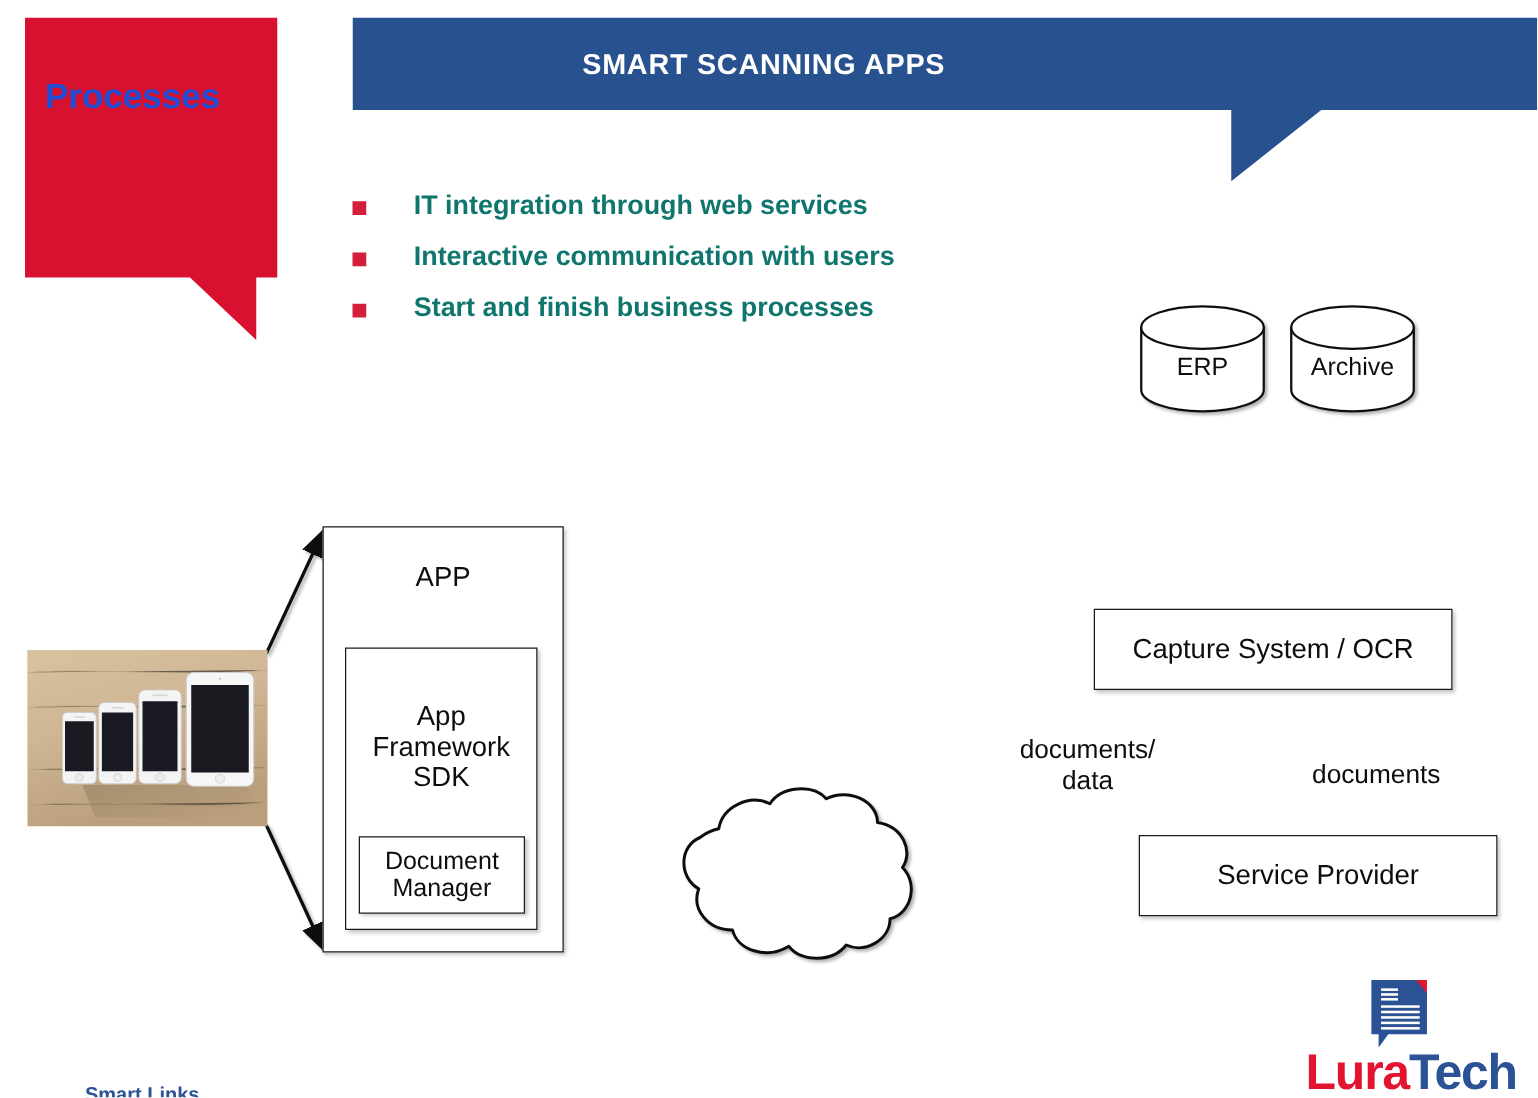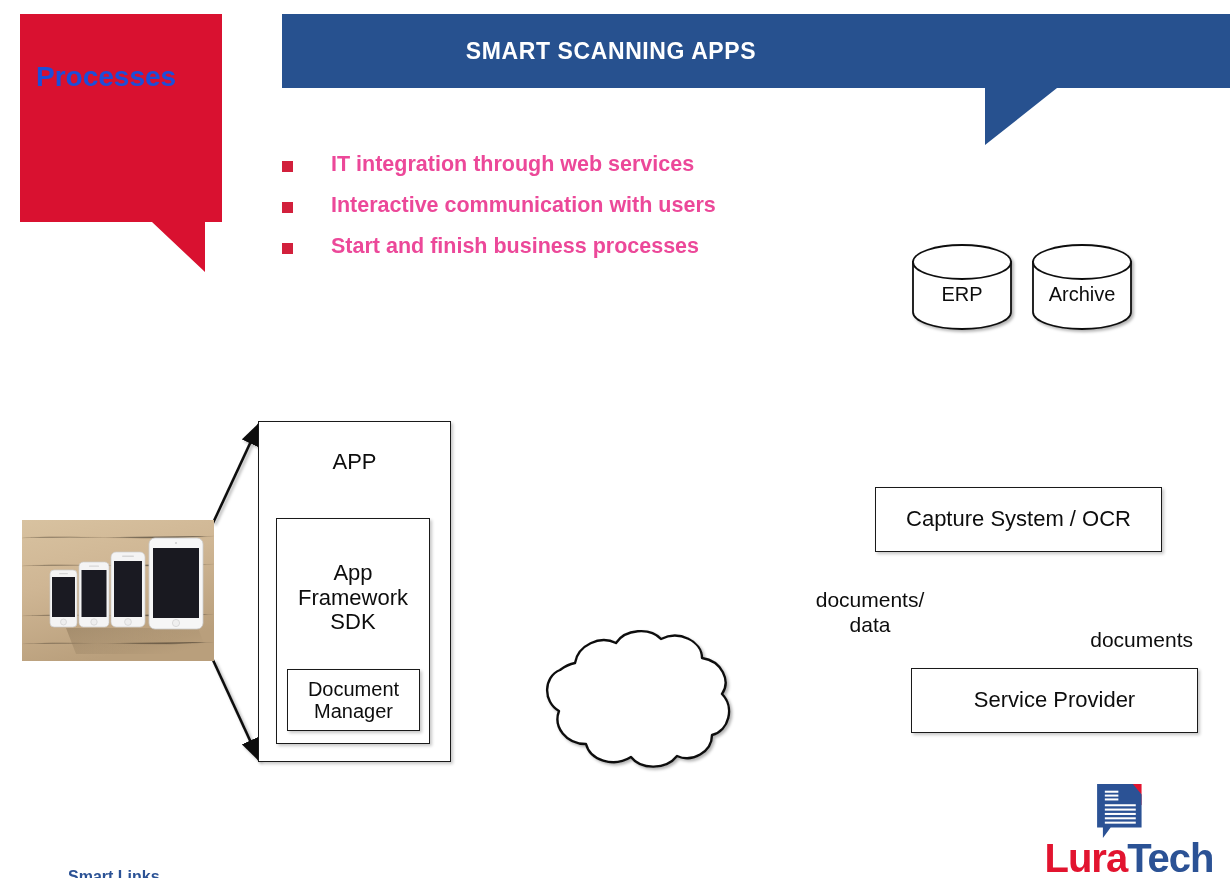--- a/index.html
+++ b/index.html
@@ -82,21 +82,21 @@
   }
   .bullet-marker {
     width: 11px;
     height: 11px;
     background: #D2203C;
     margin-top: 9px;
     margin-right: 38px;
     flex: 0 0 auto;
   }
   .bullet-text {
-    color: #ec4899;
+    color: #0f766e;
     font-size: 21.5px;
     font-weight: bold;
     line-height: 1.2;
     white-space: nowrap;
   }
 
   
   .dg-box {
     position: absolute;
     border: 1.6px solid #1a1a1a;
@@ -296,21 +296,21 @@
     <span>Service Provider</span>
   </div>
 
   <div class="dg-plain-text" style="left:912px; top:283px; width:100px; font-size:20px;">ERP</div>
   <div class="dg-plain-text" style="left:1032px; top:283px; width:100px; font-size:20px;">Archive</div>
 
   <div class="dg-plain-text" style="left:810px; top:588px; width:120px;">
     <span>documents/</span><br>
     <span>data</span>
   </div>
-  <div class="dg-plain-text" style="left:1063px; top:608px; width:130px; text-align:right;margin-top:20px;">documents</div>
+  <div class="dg-plain-text" style="left:1036px; top:608px; width:130px; text-align:center;">documents</div>
 
   <div id="device-photo">
     <svg viewBox="0 0 192 141" width="192" height="141">
       <defs>
         <linearGradient id="desk" x1="0" y1="0" x2="0.35" y2="1">
           <stop offset="0%" stop-color="#d8c2a0"></stop>
           <stop offset="45%" stop-color="#cfb694"></stop>
           <stop offset="100%" stop-color="#b99f7c"></stop>
         </linearGradient>
         <linearGradient id="shadowgrad" x1="0" y1="0" x2="1" y2="0.6">

